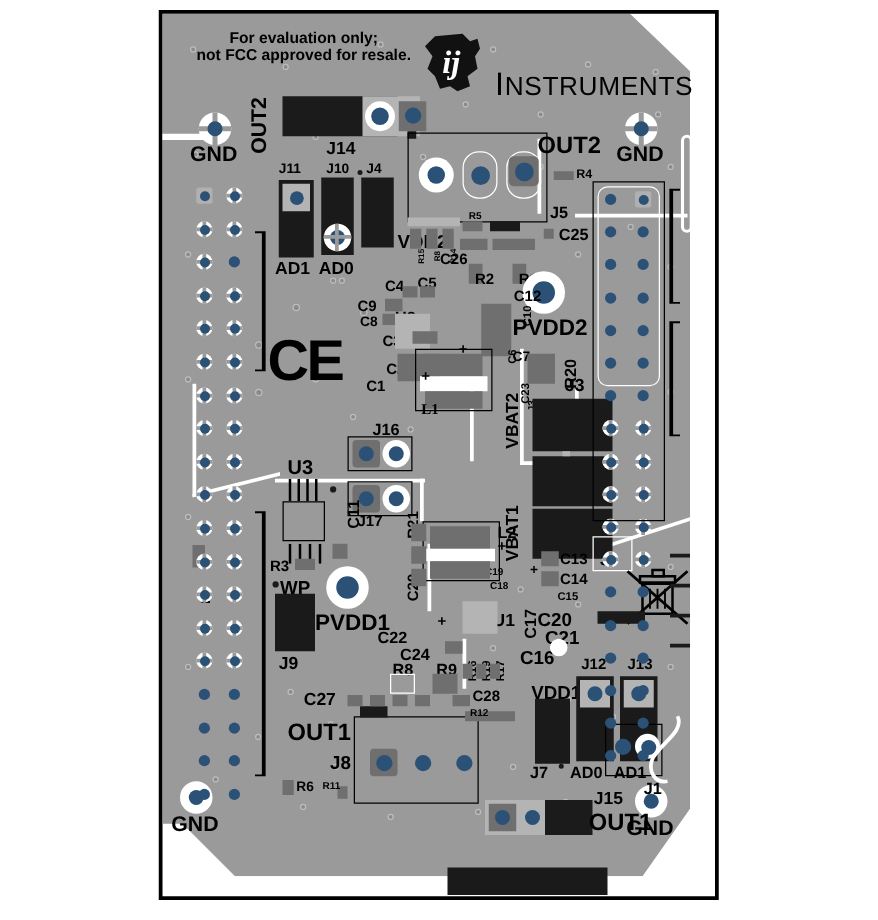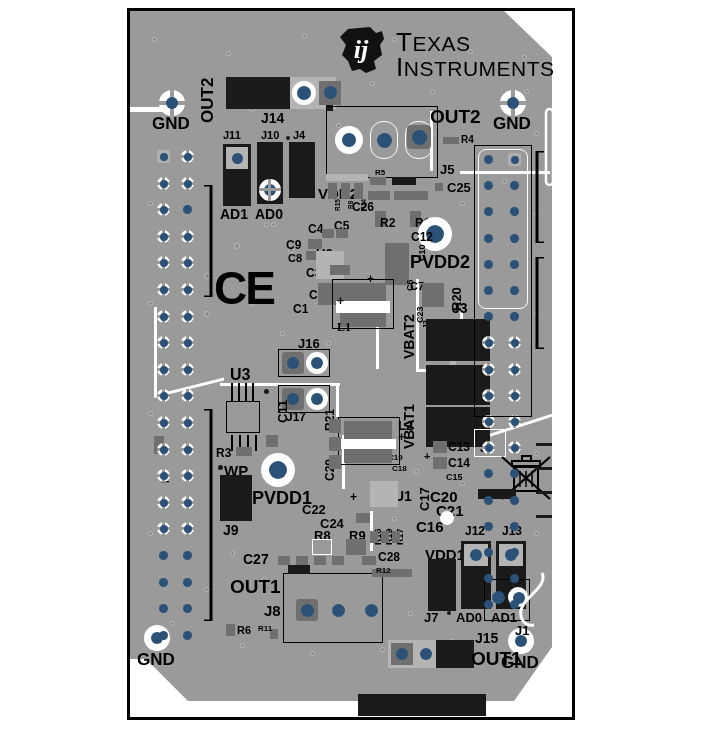--- a/index.html
+++ b/index.html
@@ -141,24 +141,27 @@
       <div class="trace" style="left:330px;top:300px;width:3px;height:40px;"></div>
     </div>
 
     <div class="trace" style="left:0;top:96px;width:34px;height:5px;"></div>
 
     <div id="ti">
       <svg width="56" height="52" viewBox="0 0 56 52">
         <path d="M12 4 L34 2 L40 8 L46 6 L48 14 L44 20 L46 30 L38 36 L40 44 L30 48 L24 44 L16 46 L12 36 L6 30 L10 20 L4 12 Z" fill="#111"></path>
         <text x="25" y="33" font-family="'Liberation Serif',serif" font-size="26" font-style="italic" font-weight="bold" fill="#ffffff" text-anchor="middle">ij</text>
       </svg>
-      <div class="txt1"><span class="big">T</span><span></span>EXAS</div>
       <div class="txt2"><span class="big">I</span>NSTRUMENTS</div>
     </div>
 
+    <div id="evalnote">
+      <div>For evaluation only;</div>
+      <div>not FCC approved for resale.</div>
+    </div>
 
     <div class="gndmark" style="left:29px;top:79px;">
       <div class="h"></div>
         <div class="vv"></div>
         <div class="c"></div>
     </div>
     <div class="lbl" style="left:22px;top:104px;font-size:17px;">GND</div>
 
     <div class="gndmark" style="left:370px;top:79px;">
       <div class="h"></div>

